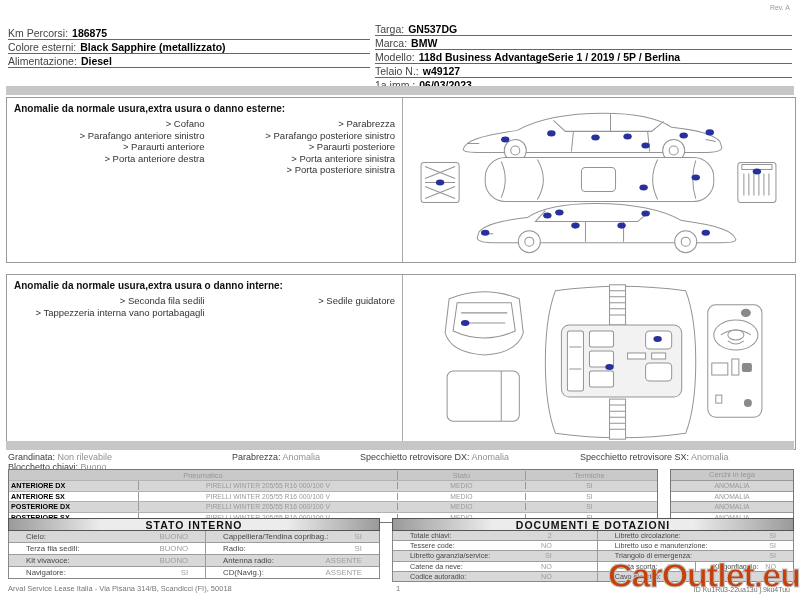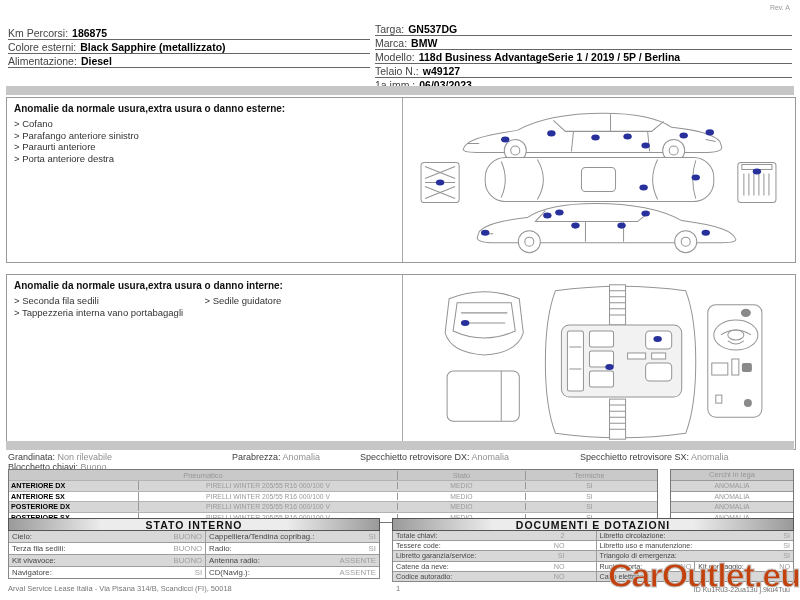--- a/index.html
+++ b/index.html
@@ -17,21 +17,21 @@
   .field .val{font-weight:bold;color:#000;}
   
   .band{position:absolute;left:6px;width:788px;height:9px;background:#c6c6c6;}
   .band1{top:86px;} .band2{top:441px;}
   
   .sec-box{position:absolute;left:6px;width:788px;border:1px solid #999;background:#fff;}
   .box-ext{top:97px;height:164px;} .box-int{top:274px;height:174px;}
   .anom-pane{position:absolute;left:0;top:0;bottom:0;width:396px;border-right:1px solid #aaa;
              padding:5px 7px;box-sizing:border-box;}
   .anom-title{font-size:10px;font-weight:bold;color:#111;margin-bottom:4px;}
-  .anom-cols{display:flex;}
+  .anom-cols{display:flex;text-align:right;}
   .anom-cols ul{list-style:none;margin:0;padding:0;width:50%;}
   .anom-cols li{font-size:9.5px;line-height:11.5px;color:#333;}
   .anom-cols li::before{content:"> ";}
   .diagram{position:absolute;left:398px;top:1px;right:1px;bottom:1px;}
   .diagram svg{width:100%;height:100%;}
   
   .statusline{position:absolute;left:8px;top:452px;width:786px;height:20px;font-size:9px;}
   .st-item{position:absolute;white-space:nowrap;}
   .st-item .lbl{color:#3d3d3d;} .st-item .val{color:#909090;}
   
@@ -56,21 +56,21 @@
   .btable-right{left:392px;width:402px;}
   .tbl-title{height:13px;line-height:13px;text-align:center;font-weight:bold;font-size:10.5px;
              letter-spacing:1px;color:#111;border:1px solid #555;box-sizing:border-box;
              background:linear-gradient(90deg,#9a9a9a,#ececec 25%,#ececec 75%,#9a9a9a);}
   .tbl-rows{border:1px solid #888;border-top:none;box-sizing:border-box;}
   .tbl-row{display:flex;border-top:1px solid #9c9c9c;align-items:stretch;}
   .tbl-row:first-child{border-top:none;}
   .tbl-rows .tbl-row:nth-child(odd){background:#d8d8d8;}
   .btable-left .tbl-row{height:11px;font-size:7.8px;}
   .btable-right .tbl-row{height:9.2px;font-size:7.2px;gap:28px;}
-  .pair{display:flex;justify-content:space-between;align-items:center;padding:0 3px;box-sizing:border-box;overflow:hidden;white-space:nowrap;}
+  .pair{display:flex;justify-content:space-between;align-items:center;padding:0 17px;box-sizing:border-box;overflow:hidden;white-space:nowrap;}
   .pair .lbl{color:#474747;} .pair .val{color:#9e9e9e;padding-left:4px;}
   .half-l{width:53%;} .half-r{width:47%;border-left:1px solid #9c9c9c;}
   .dhalf-l{width:47%;} .dhalf-r{width:53%;border-left:1px solid #9c9c9c;display:flex;padding:0;}
   .dhalf-r .pair{flex:1;}
   .dhalf-r .pair + .pair{border-left:1px solid #9c9c9c;}
   
   .footer-company{position:absolute;left:8px;top:584px;font-size:7.5px;color:#777;}
   .footer-page{position:absolute;left:396px;top:584px;font-size:7.5px;color:#777;}
   .watermark{position:absolute;right:0px;top:556px;font-size:34px;font-weight:bold;letter-spacing:-1px;
              color:#c2410c;-webkit-text-stroke:1px #c5c5c5;pointer-events:none;}
@@ -129,20 +129,27 @@
 
   <div class="sec-box box-ext">
     <div class="anom-pane">
       <div class="anom-title">Anomalie da normale usura,extra usura o danno esterne:</div>
       <div class="anom-cols">
         <ul>
           <li>Cofano</li>
           <li>Parafango anteriore sinistro</li>
           <li>Paraurti anteriore</li>
           <li>Porta anteriore destra</li>
+        </ul>
+        <ul>
+          <li>Parabrezza</li>
+          <li>Parafango posteriore sinistro</li>
+          <li>Paraurti posteriore</li>
+          <li>Porta anteriore sinistra</li>
+          <li>Porta posteriore sinistra</li>
         </ul>
       </div>
     </div>
     <div class="diagram">
       <svg viewBox="0 0 388 161" preserveAspectRatio="xMidYMid meet">
         <g>
           <path class="fw" d="M58,50 C60,42 74,36 112,31 C132,20 162,14 198,14 C232,14 254,20 266,28 C294,31 308,35 314,42 L316,48 C316,52 308,53 297,53 L76,53 C64,53 58,52 58,50 Z"></path>
           <path class="ln" d="M148,21 L160,32 L246,32 L258,22"></path>
           <path class="ln" d="M168,32 L166,52 M205,15 L205,32 M242,32 L244,52"></path>
           <path class="ln" d="M62,44 L74,44 M300,40 L310,42"></path>

